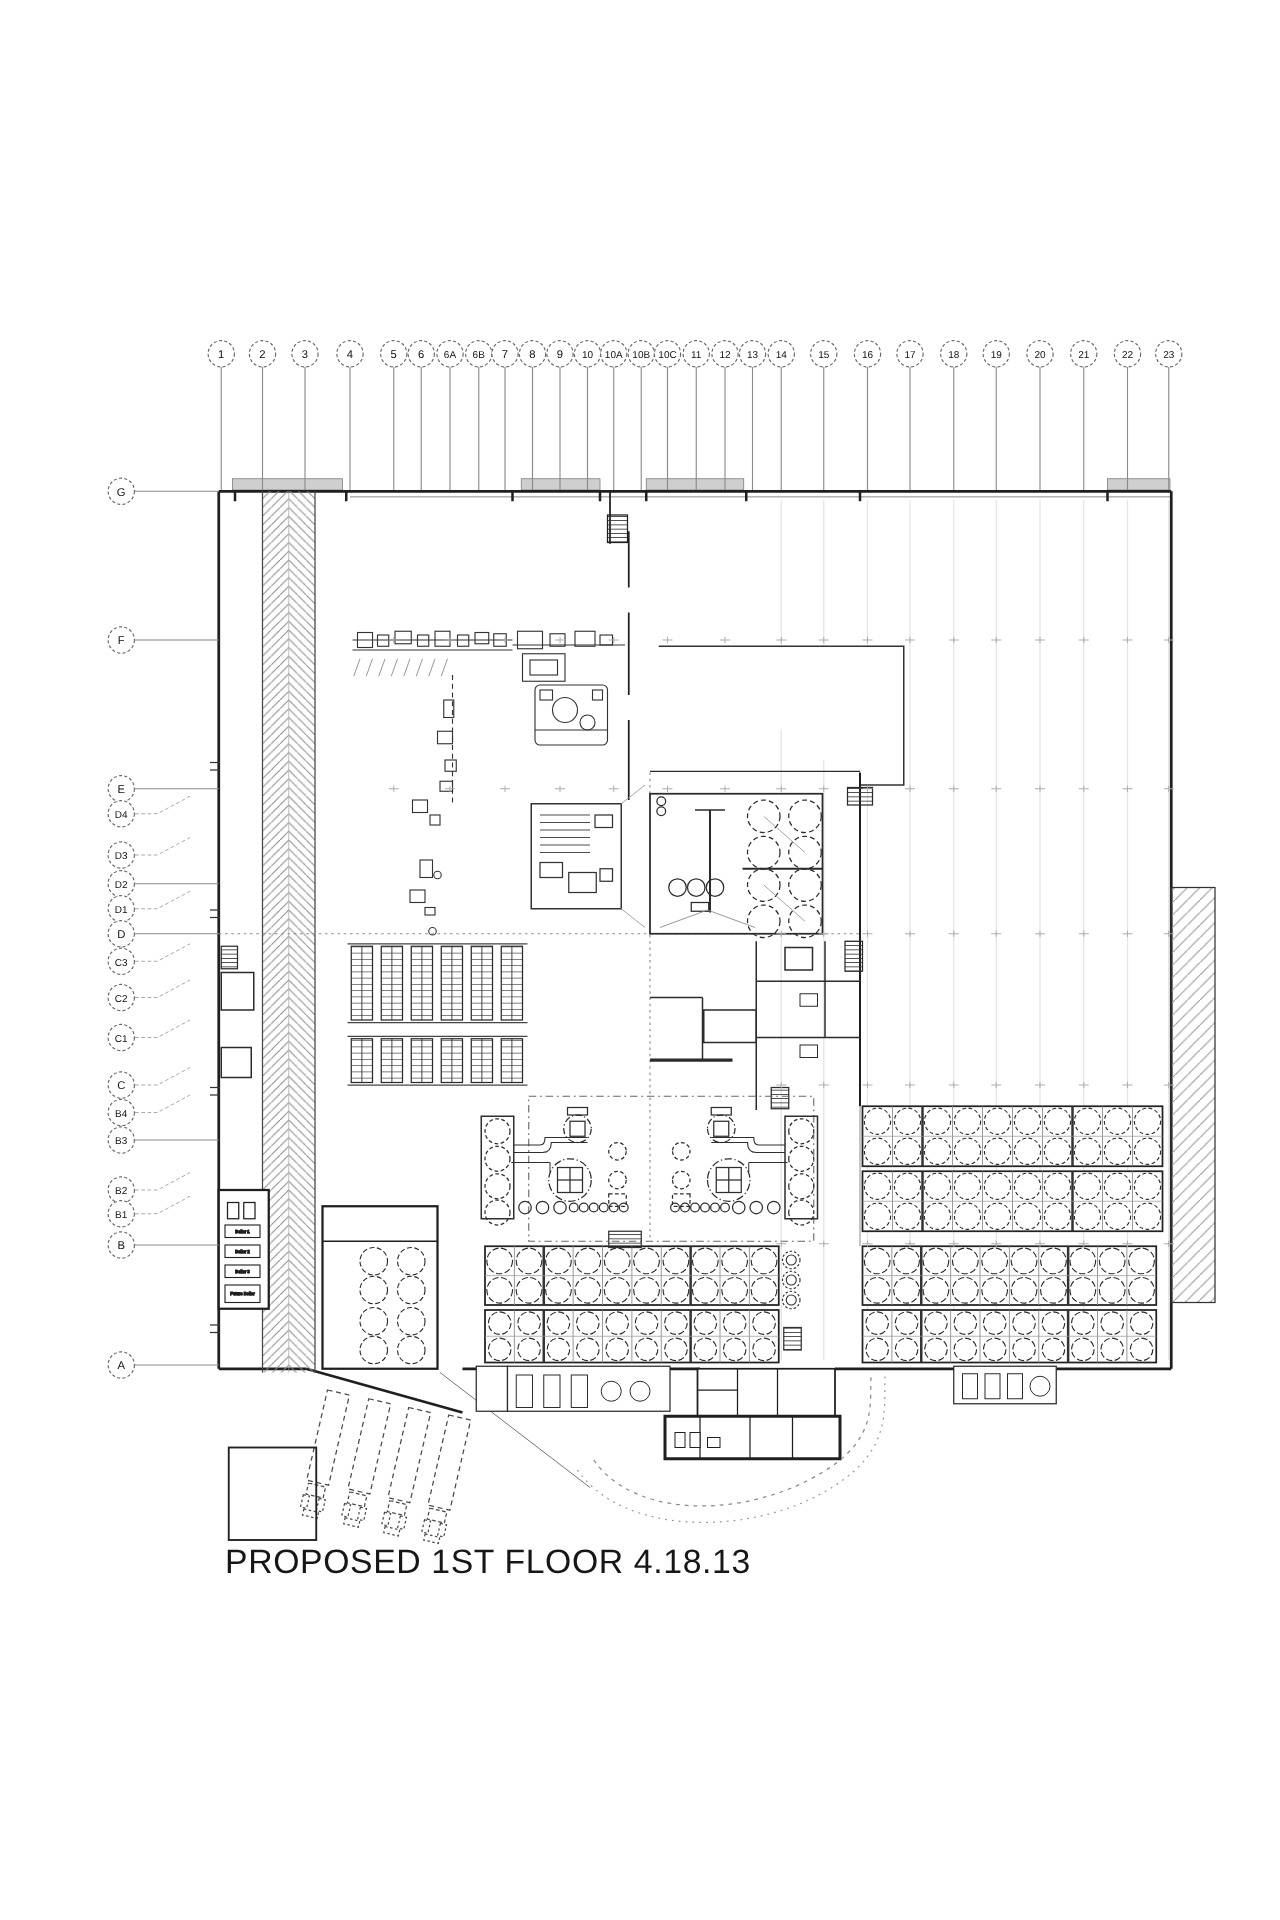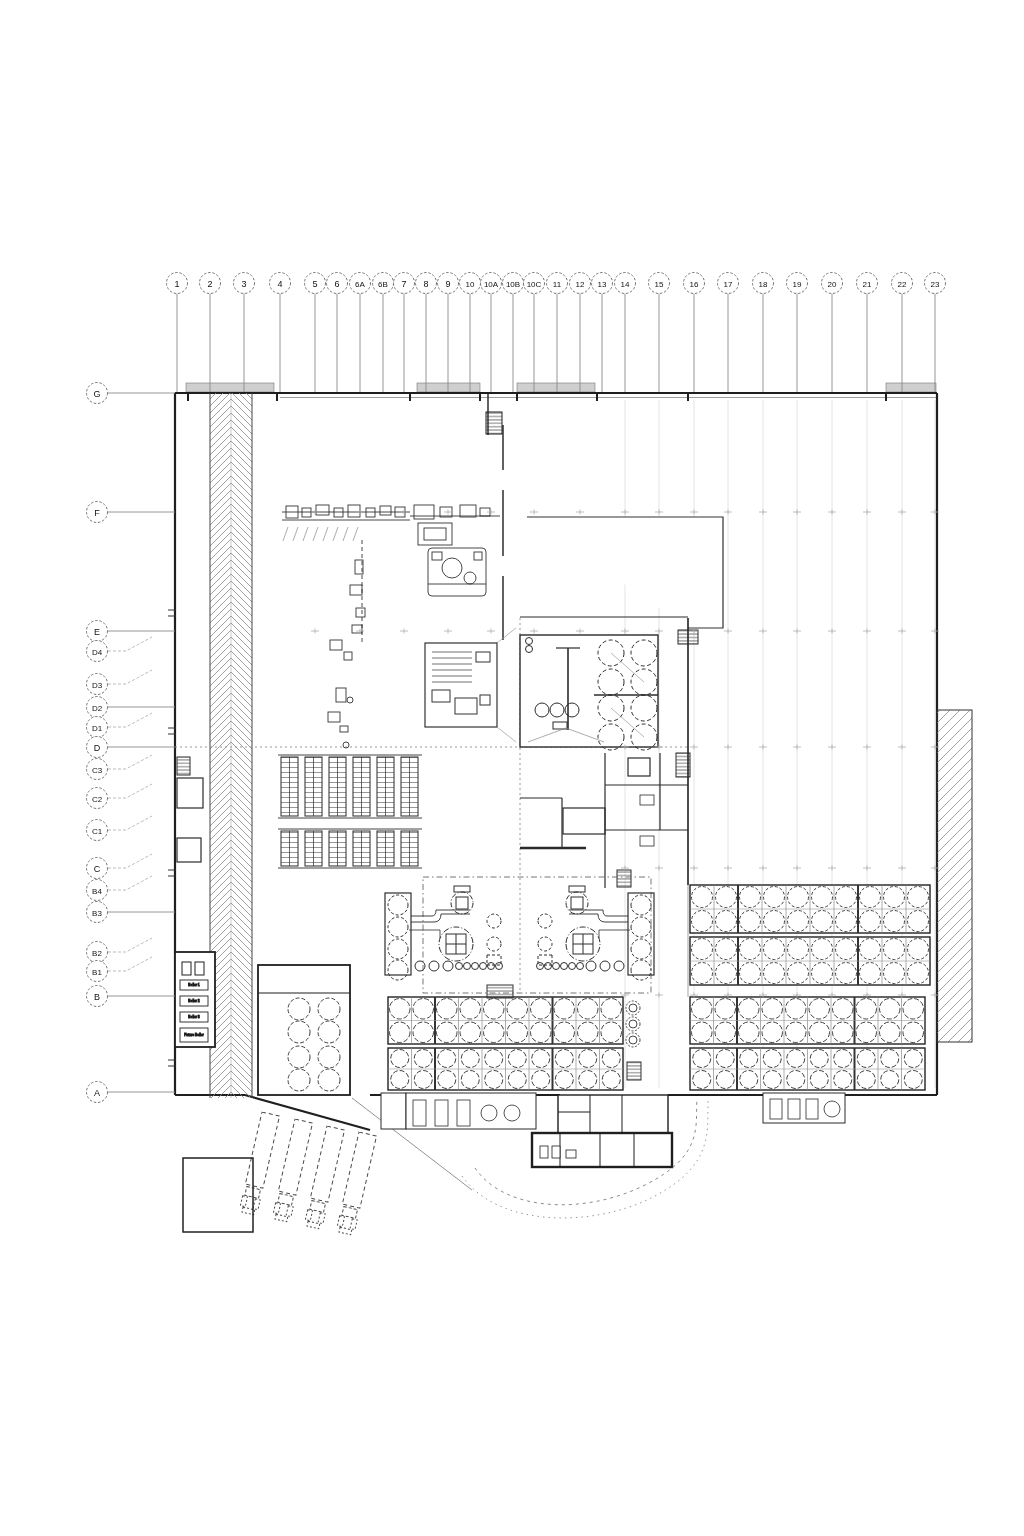--- a/index.html
+++ b/index.html
@@ -951,13 +951,14 @@
           <text x="97" y="999.5" text-anchor="middle" font-size="9" font-family="&quot;Liberation Sans&quot;,sans-serif" fill="#111">B</text>
         </g>
         <g>
           <line x1="108" y1="1092" x2="175" y2="1092" stroke="#8a8a8a" stroke-width="0.9"></line>
           <circle cx="97" cy="1092" r="10.5" fill="#fff" stroke="#666" stroke-width="0.9" stroke-dasharray="2.5 1.8"></circle>
           <text x="97" y="1095.5" text-anchor="middle" font-size="9" font-family="&quot;Liberation Sans&quot;,sans-serif" fill="#111">A</text>
         </g>
       </g>
 </svg>
 
+<div class="plan-title">PROPOSED 1ST FLOOR 4.18.13</div>
 </div>
 
 </body></html>

